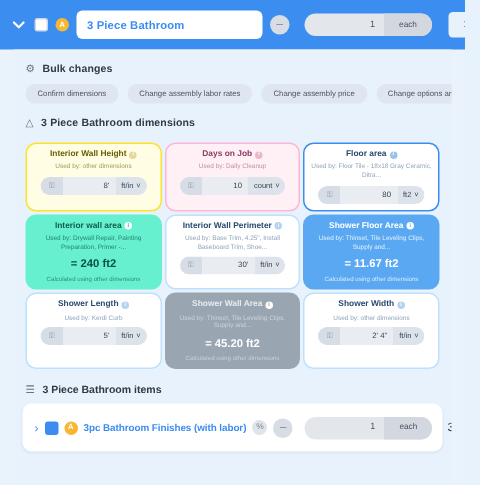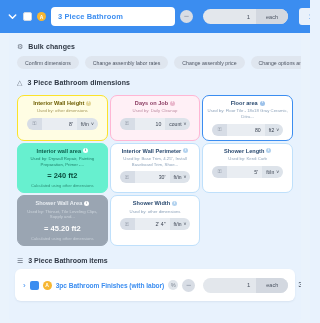--- a/index.html
+++ b/index.html
@@ -277,20 +277,29 @@
           </div>
           <div class="c-sub">Used by: Base Trim, 4.25", Install Baseboard Trim, Shoe...</div>
           <div class="ctrl">
             <div class="lock">⚿</div>
             <div class="val">30'</div>
             <div class="unit">
               <span>ft/in</span>
               <span>˅</span>
             </div>
           </div>
+        </div>
+        <div class="card v-solidblue">
+          <div class="c-title">
+            <span>Shower Floor Area</span>
+            <span class="c-info">i</span>
+          </div>
+          <div class="c-sub">Used by: Thinset, Tile Leveling Clips, Supply and...</div>
+          <div class="calc-val">= 11.67 ft2</div>
+          <div class="calc-note">Calculated using other dimensions</div>
         </div>
         <div class="card v-ltblue">
           <div class="c-title">
             <span>Shower Length</span>
             <span class="c-info">i</span>
           </div>
           <div class="c-sub">Used by: Kerdi Curb</div>
           <div class="ctrl">
             <div class="lock">⚿</div>
             <div class="val">5'</div>

